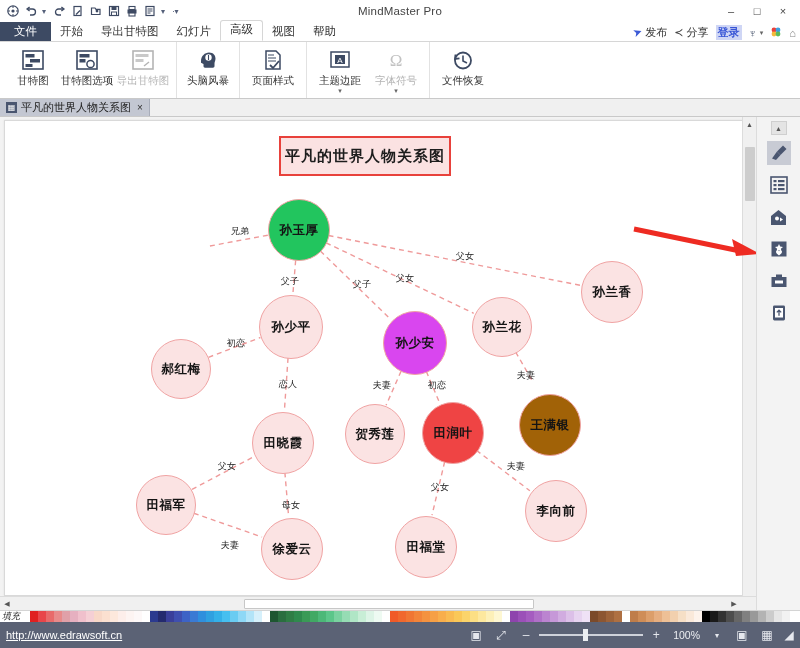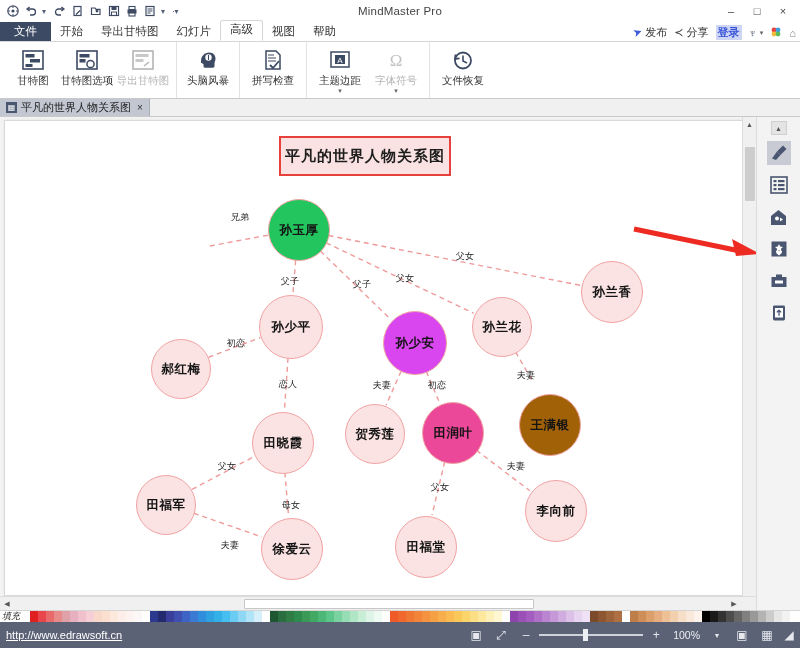--- a/index.html
+++ b/index.html
@@ -329,21 +329,21 @@
 
     <div class="rgroup">
       <div class="rbtn wide">
         <span class="glyph">
           <svg width="24" height="22" viewBox="0 0 24 22">
               <path d="M5 2h10l4 4v14H5z" fill="none" stroke="#3d4a63" stroke-width="1.5"></path>
               <path d="M7 6h6M7 9h8M7 12h8" stroke="#3d4a63" stroke-width="1.2"></path>
               <path d="M9 16l3 3 6-7" fill="none" stroke="#3d4a63" stroke-width="1.8"></path>
             </svg>
         </span>
-        <span class="lbl">拼写检查</span>
+        <span class="lbl">页面样式</span>
       </div>
     </div>
 
     <div class="rgroup">
       <div class="rbtn wide">
         <span class="glyph">
           <svg width="24" height="20" viewBox="0 0 24 20">
               <rect x="3" y="2" width="18" height="15" fill="none" stroke="#3d4a63" stroke-width="1.5"></rect>
               <rect x="7" y="5" width="10" height="9" fill="#3d4a63"></rect>
               <text x="12" y="12.5" font-size="8" fill="#fff" text-anchor="middle" font-family="sans-serif">A</text>
@@ -409,27 +409,27 @@
             </svg>
           <div class="dtitle">平凡的世界人物关系图</div>
             <div class="node" style="left: 263px; top: 78px; height: 62px; width: 62px; background: #22c55e; border-color: rgb(240, 163, 163);">孙玉厚</div>
             <div class="node" style="left: 576px; top: 140px; height: 62px; width: 62px; background: rgb(251, 227, 227); border-color: rgb(240, 163, 163);">孙兰香</div>
             <div class="node" style="left: 467px; top: 176px; height: 60px; width: 60px; background: rgb(251, 227, 227); border-color: rgb(240, 163, 163);">孙兰花</div>
             <div class="node" style="left: 254px; top: 174px; height: 64px; width: 64px; background: rgb(251, 227, 227); border-color: rgb(240, 163, 163);">孙少平</div>
             <div class="node" style="left: 378px; top: 190px; height: 64px; width: 64px; background: #d946ef; border-color: rgb(240, 163, 163);">孙少安</div>
             <div class="node" style="left: 146px; top: 218px; height: 60px; width: 60px; background: rgb(251, 227, 227); border-color: rgb(240, 163, 163);">郝红梅</div>
             <div class="node" style="left: 514px; top: 273px; height: 62px; width: 62px; background: #a16207; border-color: rgb(240, 163, 163);">王满银</div>
             <div class="node" style="left: 340px; top: 283px; height: 60px; width: 60px; background: rgb(251, 227, 227); border-color: rgb(240, 163, 163);">贺秀莲</div>
-            <div class="node" style="left: 417px; top: 281px; height: 62px; width: 62px; background: #ec4899; border-color: rgb(240, 163, 163);">田润叶</div>
+            <div class="node" style="left: 417px; top: 281px; height: 62px; width: 62px; background: #ef4444; border-color: rgb(240, 163, 163);">田润叶</div>
             <div class="node" style="left: 247px; top: 291px; height: 62px; width: 62px; background: rgb(251, 227, 227); border-color: rgb(240, 163, 163);">田晓霞</div>
             <div class="node" style="left: 131px; top: 354px; height: 60px; width: 60px; background: rgb(251, 227, 227); border-color: rgb(240, 163, 163);">田福军</div>
             <div class="node" style="left: 520px; top: 359px; height: 62px; width: 62px; background: rgb(251, 227, 227); border-color: rgb(240, 163, 163);">李向前</div>
             <div class="node" style="left: 390px; top: 395px; height: 62px; width: 62px; background: rgb(251, 227, 227); border-color: rgb(240, 163, 163);">田福堂</div>
             <div class="node" style="left: 256px; top: 397px; height: 62px; width: 62px; background: rgb(251, 227, 227); border-color: rgb(240, 163, 163);">徐爱云</div>
-            <div class="elabel" style="left: 235px; top: 96px;">兄弟</div>
+            <div class="elabel" style="left: 235px; top: 110px;">兄弟</div>
             <div class="elabel" style="left: 285px; top: 160px;">父子</div>
             <div class="elabel" style="left: 357px; top: 163px;">父子</div>
             <div class="elabel" style="left: 400px; top: 157px;">父女</div>
             <div class="elabel" style="left: 460px; top: 135px;">父女</div>
             <div class="elabel" style="left: 231px; top: 222px;">初恋</div>
             <div class="elabel" style="left: 283px; top: 263px;">恋人</div>
             <div class="elabel" style="left: 377px; top: 264px;">夫妻</div>
             <div class="elabel" style="left: 432px; top: 264px;">初恋</div>
             <div class="elabel" style="left: 521px; top: 254px;">夫妻</div>
             <div class="elabel" style="left: 511px; top: 345px;">夫妻</div>

